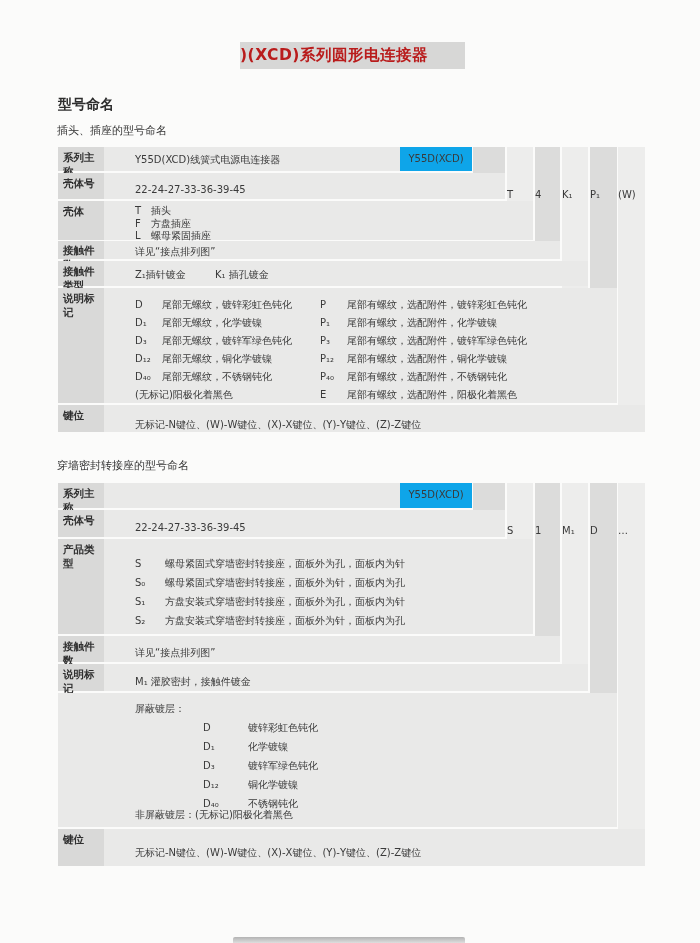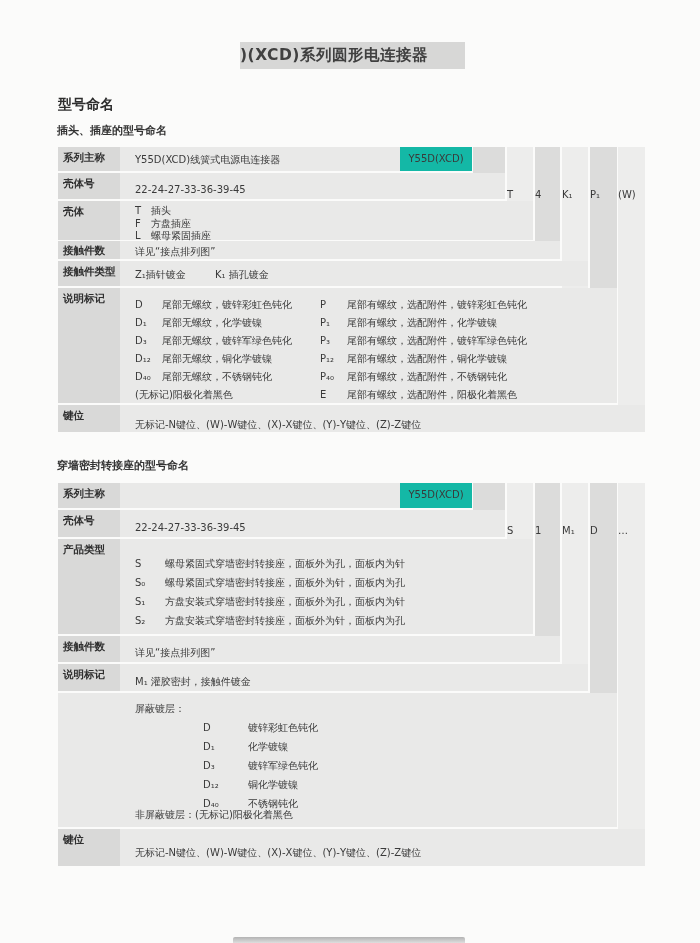--- a/index.html
+++ b/index.html
@@ -1,27 +1,27 @@
 <!DOCTYPE html>
 <html><head>
 <meta charset="utf-8">
 <style>
   html,body{margin:0;padding:0;}
   .page{position:relative;width:700px;height:943px;background:#fbfbfa;overflow:hidden;
         font-family:"DejaVu Sans","Liberation Sans",sans-serif;color:#3a3a3a;}
   
   .doc-title{position:absolute;left:240px;top:42px;width:225px;height:27px;background:#d7d7d6;
-             font-size:15.5px;font-weight:bold;line-height:27px;color:#404040;letter-spacing:.5px;
+             font-size:15.5px;font-weight:bold;line-height:27px;color:#b91c1c;letter-spacing:.5px;
              white-space:nowrap;overflow:hidden;}
   .h1{position:absolute;left:58px;top:96px;font-size:14px;font-weight:bold;color:#2e2e2e;}
-  .sub{position:absolute;left:57px;font-size:11px;font-weight:700;color:#333;}
+  .sub{position:absolute;left:57px;font-size:11px;font-weight:400;color:#333;}
   .sub1{top:123px;} .sub2{top:458px;}
   
   .row{position:absolute;left:58px;background:#e9e9e8;}
-  .rlabel{position:absolute;left:0;top:0;width:62px;height:100%;background:#d9d9d8;
+  .rlabel{position:absolute;left:0;top:0;width:46px;height:100%;background:#d9d9d8;
           box-sizing:border-box;padding:4px 0 0 5px;font-size:10.5px;font-weight:bold;color:#2f2f2f;}
   .rtext{position:absolute;font-size:10px;white-space:nowrap;color:#3a3a3a;}
   
   .t1r1{top:147px;height:24px;width:414px;}
   .t1r2{top:173px;height:26px;width:447px;}
   .t1r3{top:201px;height:39px;width:475px;}
   .t1r4{top:241px;height:18px;width:502px;}
   .t1r5{top:261px;height:25px;width:530px;}
   .t1r6{top:288px;height:115px;width:559px;}
   .t1r7{top:405px;height:27px;width:587px;}
@@ -42,21 +42,21 @@
   .s1c{left:535px;top:147px;width:25px;height:112px;}
   .s1d{left:562px;top:147px;width:26px;height:143px;}
   .s1e{left:590px;top:147px;width:27px;height:256px;}
   .s1f{left:618px;top:147px;width:27px;height:285px;}
   .s2a{left:473px;top:483px;width:32px;height:54px;}
   .s2b{left:507px;top:483px;width:26px;height:151px;}
   .s2c{left:535px;top:483px;width:25px;height:179px;}
   .s2d{left:562px;top:483px;width:26px;height:208px;}
   .s2e{left:590px;top:483px;width:27px;height:344px;}
   .s2f{left:618px;top:483px;width:27px;height:383px;}
-  .series-cell{position:absolute;left:342px;top:0;width:72px;height:100%;background:#14b8a6;
+  .series-cell{position:absolute;left:342px;top:0;width:72px;height:100%;background:#0ea5e9;
                text-align:center;font-size:10px;line-height:24px;}
   
   .lines{position:absolute;font-size:10px;}
   .lines .ln{white-space:nowrap;}
   .shell-lines{left:77px;top:4px;line-height:12.5px;}
   .shell-lines .c{display:inline-block;min-width:16px;}
   .marks-left{left:77px;top:8px;line-height:18px;}
   .marks-right{left:262px;top:8px;line-height:18px;}
   .marks-left .c,.marks-right .c{display:inline-block;min-width:27px;}
   .ptype-lines{left:77px;top:15px;line-height:19px;}

